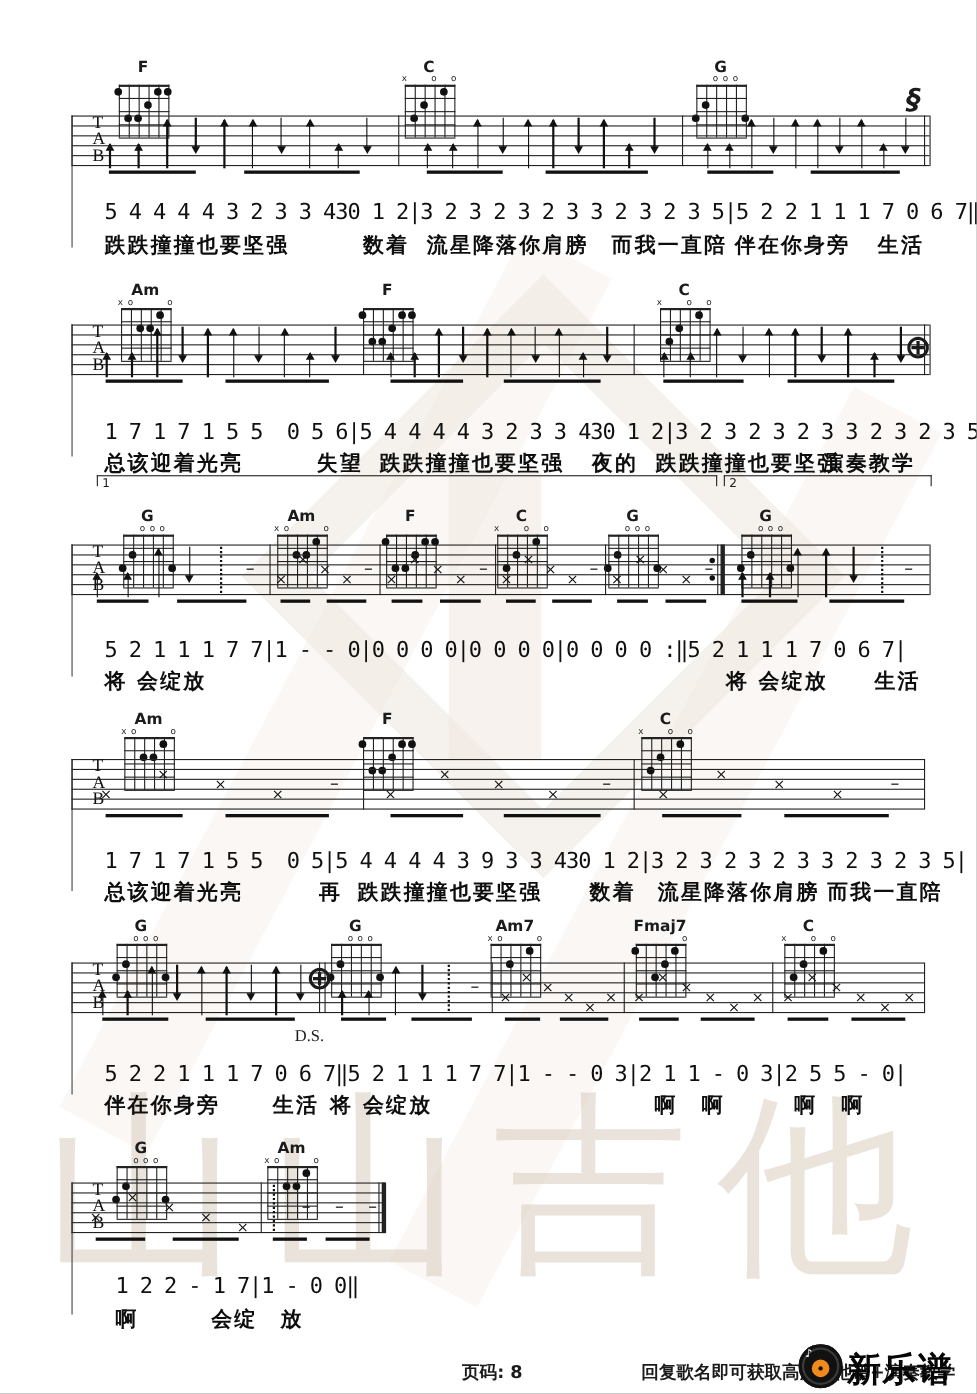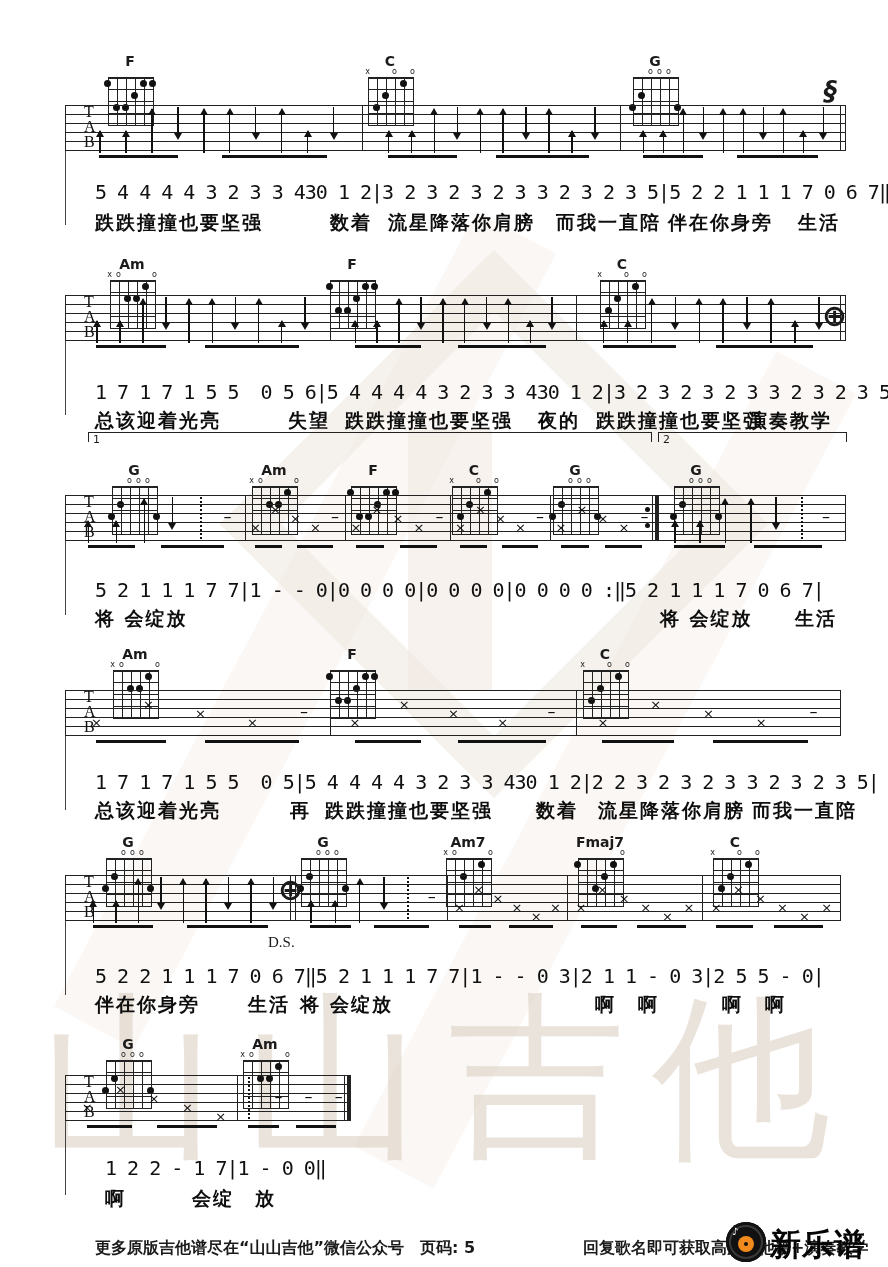--- a/index.html
+++ b/index.html
@@ -628,21 +628,21 @@
       <div class="tab-dash" style="left: 547.4px; top: 704px;">–</div>
       <div class="beam" style="left: 354.6px; top: 739.5px; width: 66.42px;"></div>
       <div class="beam" style="left: 457.92px; top: 739.5px; width: 88.56px;"></div>
       <div class="mute-x" style="left: 597.4px; top: 716px;">×</div>
       <div class="mute-x" style="left: 650.2px; top: 698px;">×</div>
       <div class="mute-x" style="left: 703px; top: 707px;">×</div>
       <div class="mute-x" style="left: 755.8px; top: 716px;">×</div>
       <div class="tab-dash" style="left: 809.6px; top: 704px;">–</div>
       <div class="beam" style="left: 602.4px; top: 739.5px; width: 71.28px;"></div>
       <div class="beam" style="left: 713.28px; top: 739.5px; width: 95.04px;"></div>
-      <div class="numbers" style="left: 95px; top: 770px;">1 7 1 7 1 5 5  0 5|5 4 4 4 4 3 2 3 3 430 1 2|2 2 3 2 3 2 3 3 2 3 2 3 5|</div>
+      <div class="numbers" style="left: 95px; top: 770px;">1 7 1 7 1 5 5  0 5|5 4 4 4 4 3 9 3 3 430 1 2|3 2 3 2 3 2 3 3 2 3 2 3 5|</div>
       <div class="lyric" style="left: 95px; top: 798px;">总该迎着光亮</div>
       <div class="lyric" style="left: 290px; top: 798px;">再</div>
       <div class="lyric" style="left: 325px; top: 798px;">跌跌撞撞也要坚强</div>
       <div class="lyric" style="left: 536px; top: 798px;">数着</div>
       <div class="lyric" style="left: 598px; top: 798px;">流星降落你肩膀</div>
       <div class="lyric" style="left: 752px; top: 798px;">而我一直陪</div>
       <div class="chord-name" style="left: 88px; top: 834px;">G</div>
       <div class="chord-marker" style="left: 118.5px; top: 849px;">o</div>
       <div class="chord-marker" style="left: 127.5px; top: 849px;">o</div>
       <div class="chord-marker" style="left: 136.5px; top: 849px;">o</div>
@@ -876,22 +876,21 @@
       <div class="tab-dash" style="left: 304.567px; top: 1089px;">–</div>
       <div class="tab-dash" style="left: 334.7px; top: 1089px;">–</div>
       <div class="beam" style="left: 248.3px; top: 1124.5px; width: 30.51px;"></div>
       <div class="beam" style="left: 295.76px; top: 1124.5px; width: 40.68px;"></div>
       <div class="numbers" style="left: 105px; top: 1156px;">1 2 2 - 1 7|1 - 0 0‖</div>
       <div class="lyric" style="left: 105px; top: 1186px;">啊</div>
       <div class="lyric" style="left: 192px; top: 1186px;">会绽</div>
       <div class="lyric" style="left: 255px; top: 1186px;">放</div>
     </div>
 
-  <div class="footer-text" style="left:95px;top:1238px;">更多原版吉他谱尽在“山山吉他”微信公众号</div>
-  <div class="footer-text" style="left:420px;top:1238px;">页码: 5</div>
+  <div class="footer-text" style="left:420px;top:1238px;">页码: 8</div>
   <div class="footer-text" style="left:583px;top:1238px;">回复歌名即可获取高清吉他谱+演奏教学</div>
   <div class="logo">
     <div class="disc">
       <div class="disc-center"></div>
       <div class="disc-hole"></div>
       <div class="disc-note">♪</div>
     </div>
     <div class="logo-text">新乐谱</div>
   </div>
 </div>

